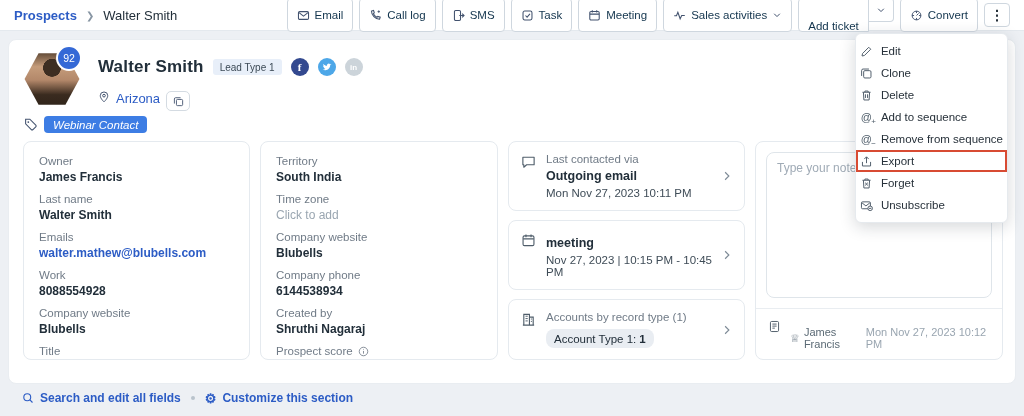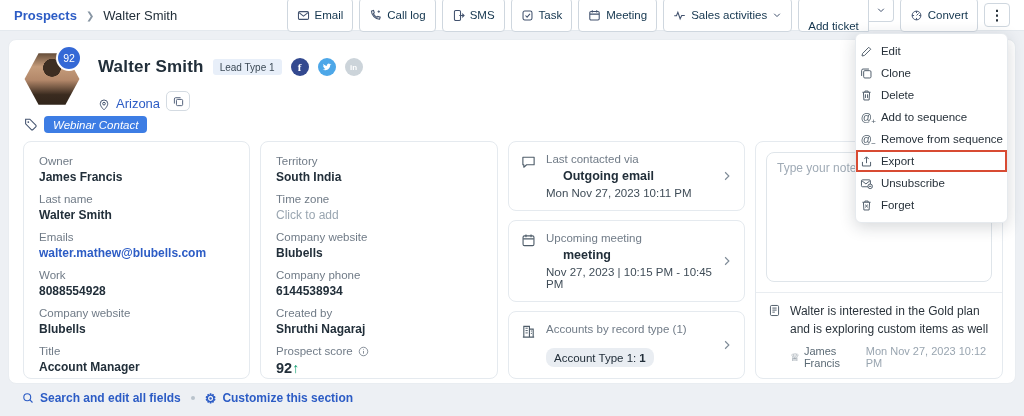--- a/index.html
+++ b/index.html
@@ -55,21 +55,21 @@
     background:#3569d6; border:2px solid #fff; color:#fff; font-size:10.5px;
     display:flex; align-items:center; justify-content:center;
   }
   .name-row { position:absolute; top:17px; left:89px; display:flex; align-items:center; gap:9px; }
   .prospect-name { font-size:17px; font-weight:bold; color:#222f3a; letter-spacing:.2px; }
   .lead-badge { background:#e8eff9; color:#3c4a56; font-size:10px; padding:2.5px 7px; border-radius:3px; }
   .soc { width:18px; height:18px; border-radius:50%; display:flex; align-items:center; justify-content:center; color:#fff; cursor:pointer; }
   .soc.fb { background:#33498f; font-size:11px; font-weight:bold; font-family:"Liberation Serif",serif; }
   .soc.tw { background:#4da7e8; }
   .soc.li { background:#ccd4da; font-size:8px; font-weight:bold; }
-  .loc-row { position:absolute; top:51px; left:89px; display:flex; align-items:flex-end; gap:6px; }
+  .loc-row { position:absolute; top:51px; left:89px; display:flex; align-items:flex-start; gap:6px; }
   .loc-link { color:#2c5cc5; font-size:13px; cursor:pointer; }
   .copy-btn { border:1px solid #d4dbe2; border-radius:5px; background:#fff; width:24px; height:20px; display:flex; align-items:center; justify-content:center; color:#42526e; cursor:pointer; }
   .tag-row { position:absolute; top:76px; left:15px; display:flex; align-items:center; gap:7px;font-style:italic; }
   .tag-pill { background:#3d7de4; color:#fff; font-size:11.5px; padding:2.5px 9px; border-radius:4px; cursor:pointer; }
   .tag-glyph { color:#42526e; }
 
   
   .columns {
     position:absolute; top:101px; left:14px; width:980px; height:216px;
     display:grid; grid-template-columns:227px 238px 237px 248px; gap:10px;
@@ -81,24 +81,24 @@
   .fvalue.link { color:#2c5cc5; cursor:pointer; }
   .fvalue.placeholder { color:#9aa6b1; font-weight:normal; cursor:pointer; }
   .score-val { font-size:14.5px; }
   .score-arrow { color:#0b9e6e; font-weight:bold; font-size:14px; }
   .info-glyph { color:#707b87; }
 
   .stack { display:flex; flex-direction:column; gap:9px; }
   .acard { flex:1; border:1px solid #e5eaef; border-radius:8px; background:#fff; padding:11px 12px; position:relative; display:flex; gap:10px; cursor:pointer; }
   .acard .aicon { color:#4f5d6a; margin-top:1px; }
   .atitle { font-size:11.5px; color:#707b87; }
-  .avalue { font-size:12.5px; font-weight:bold; color:#222f3a; margin-top:4px;margin-left:17px; }
+  .avalue { font-size:12.5px; font-weight:bold; color:#222f3a; margin-top:4px; }
   .asub { font-size:11.5px; color:#3f4c57; margin-top:4px; }
   .chev { position:absolute; right:11px; top:50%; transform:translateY(-50%); color:#7d8a96; }
-  .type-badge { display:inline-block; background:#e9edf2; border-radius:8px; padding:3.5px 8px; font-size:11.5px; color:#222f3a; margin-top:13px; }
+  .type-badge { display:inline-block; background:#e9edf2; border-radius:8px; padding:3.5px 8px; font-size:11.5px; color:#222f3a; margin-top:6px; }
   .type-badge b { margin-left:3px; }
 
   .notecol { border:1px solid #e5eaef; border-radius:8px; background:#fff; display:flex; flex-direction:column; overflow:hidden; }
   .note-input {
     margin:10px; flex:1; border:1px solid #dfe5ea; border-radius:8px; resize:none;
     padding:8px 10px; font-family:"Liberation Sans",sans-serif; font-size:12px; color:#27313a; outline:none;
   }
   .note-input::placeholder { color:#a0abb6; }
   .note-item { border-top:1px solid #e9edf1; padding:10px 12px 9px; display:flex; gap:9px; }
   .note-item .nicon { color:#4f5d6a; margin-top:1px; }
@@ -357,21 +357,20 @@
         </span>
       </div>
       <div class="acard">
         <span class="aicon">
           <svg width="15" height="15" viewBox="0 0 16 16" fill="none" stroke="currentColor" stroke-width="1.2">
               <rect x="2.2" y="3" width="11.6" height="10.5" rx="1.5"></rect>
               <path d="M2.4 6.3h11.2M5.3 1.6v2.8M10.7 1.6v2.8"></path>
             </svg>
         </span>
         <div>
-          <div class="atitle">Upcoming meeting</div>
           <div class="avalue">meeting</div>
           <div class="asub">Nov 27, 2023 | 10:15 PM - 10:45 PM</div>
         </div>
         <span class="chev">
           <svg width="12" height="12" viewBox="0 0 16 16" fill="none" stroke="currentColor" stroke-width="1.5">
               <path d="m5.5 3 5 5-5 5"></path>
             </svg>
         </span>
       </div>
       <div class="acard">
@@ -398,21 +397,20 @@
     <div class="notecol">
       <textarea class="note-input" placeholder="Type your note here..." style=""></textarea>
       <div class="note-item">
         <span class="nicon">
           <svg width="13" height="13" viewBox="0 0 16 16" fill="none" stroke="currentColor" stroke-width="1.2">
               <rect x="3" y="1.8" width="10" height="12.4" rx="1.5"></rect>
               <path d="M5.4 5h5.2M5.4 7.5h5.2M5.4 10h3"></path>
             </svg>
         </span>
         <div style="flex:1;">
-          <div class="note-text">Walter is interested in the Gold plan and is exploring custom items as well</div>
           <div class="note-meta">
             <span class="note-author">
               <span class="crown">♕</span>
               <span>James Francis</span>
             </span>
             <span class="note-time">Mon Nov 27, 2023 10:12 PM</span>
           </div>
         </div>
       </div>
     </div>
@@ -478,30 +476,30 @@
     <span class="micon">
       <svg width="13" height="13" viewBox="0 0 16 16" fill="none" stroke="currentColor" stroke-width="1.2">
           <path d="M8 10V2.5M5.3 5 8 2.2 10.7 5M3 8.5v5h10v-5"></path>
         </svg>
     </span>
     <span>Export</span>
   </div>
   <div class="menu-item">
     <span class="micon">
       <svg width="13" height="13" viewBox="0 0 16 16" fill="none" stroke="currentColor" stroke-width="1.2">
+          <path d="M3 4h10M6 4V2.5h4V4M4.2 4l.6 9.5h6.4l.6-9.5"></path>
+          <path d="m6.3 7 3.4 3.4M9.7 7l-3.4 3.4"></path>
+        </svg>
+    </span>
+    <span>Forget</span>
+  </div>
+  <div class="menu-item">
+    <span class="micon">
+      <svg width="13" height="13" viewBox="0 0 16 16" fill="none" stroke="currentColor" stroke-width="1.2">
           <rect x="1.8" y="3.5" width="11" height="8.5" rx="1.3"></rect>
           <path d="M2.5 4.8 7.3 8.5l4.8-3.7"></path>
           <circle cx="12.5" cy="11.5" r="2.8" fill="#fff"></circle>
           <path d="M11 11.5h3"></path>
         </svg>
     </span>
     <span>Unsubscribe</span>
   </div>
-  <div class="menu-item">
-    <span class="micon">
-      <svg width="13" height="13" viewBox="0 0 16 16" fill="none" stroke="currentColor" stroke-width="1.2">
-          <path d="M3 4h10M6 4V2.5h4V4M4.2 4l.6 9.5h6.4l.6-9.5"></path>
-          <path d="m6.3 7 3.4 3.4M9.7 7l-3.4 3.4"></path>
-        </svg>
-    </span>
-    <span>Forget</span>
-  </div>
 </div>
 
 </body></html>

